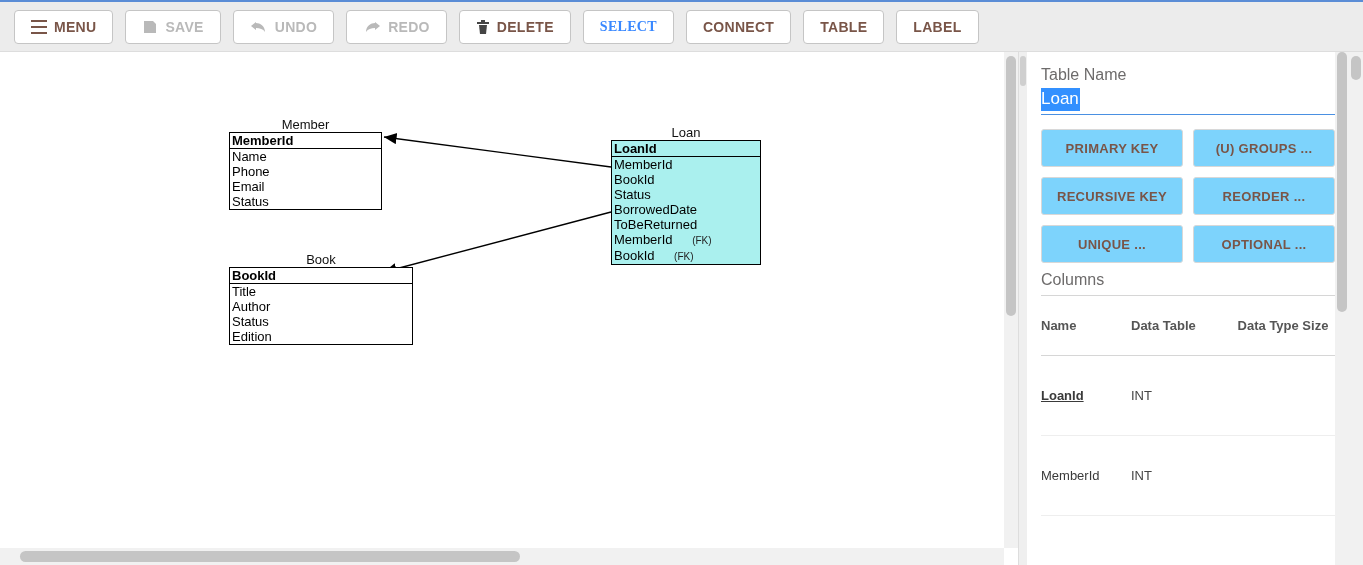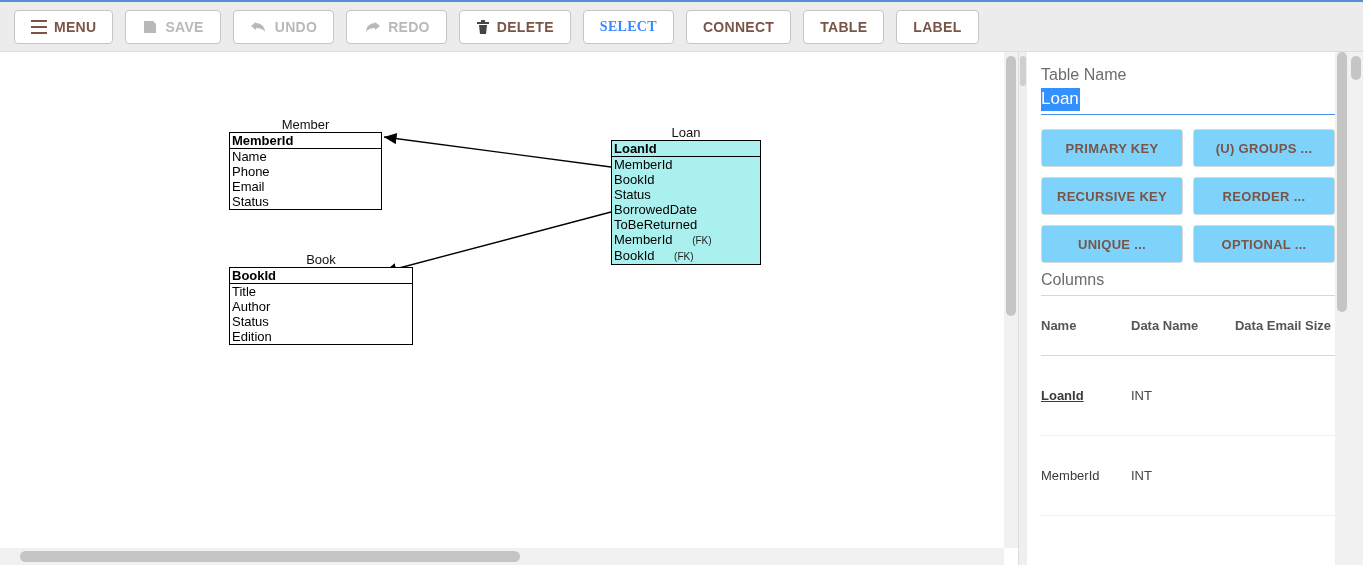--- a/index.html
+++ b/index.html
@@ -257,22 +257,22 @@
         <div class="pbtn">UNIQUE ...</div>
         <div class="pbtn">OPTIONAL ...</div>
       </div>
 
       <div class="cols-header">Columns</div>
 
 
       <div class="cols-grid">
         <div class="cols-head-row">
           <div class="c1">Name</div>
-          <div class="c2">Data Name</div>
-          <div class="c3">Data Email Size</div>
+          <div class="c2">Data Table</div>
+          <div class="c3">Data Type Size</div>
         </div>
         <div class="cols-row pk">
           <div class="c1">LoanId</div>
           <div class="c2">INT</div>
           <div class="c3"></div>
         </div>
         <div class="cols-row">
           <div class="c1">MemberId</div>
           <div class="c2">INT</div>
           <div class="c3"></div>

